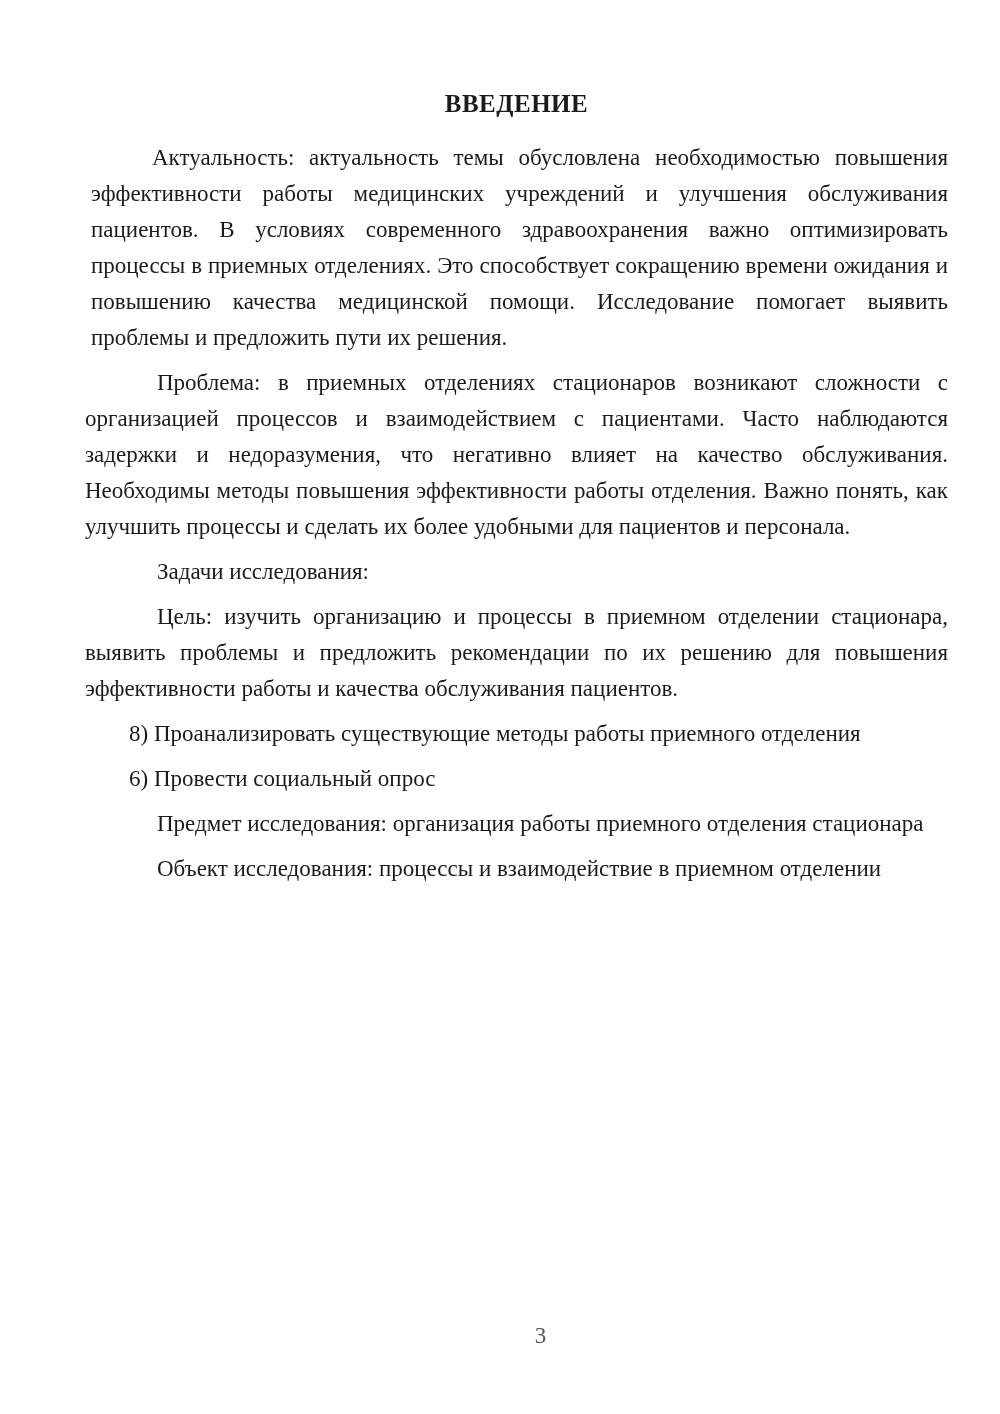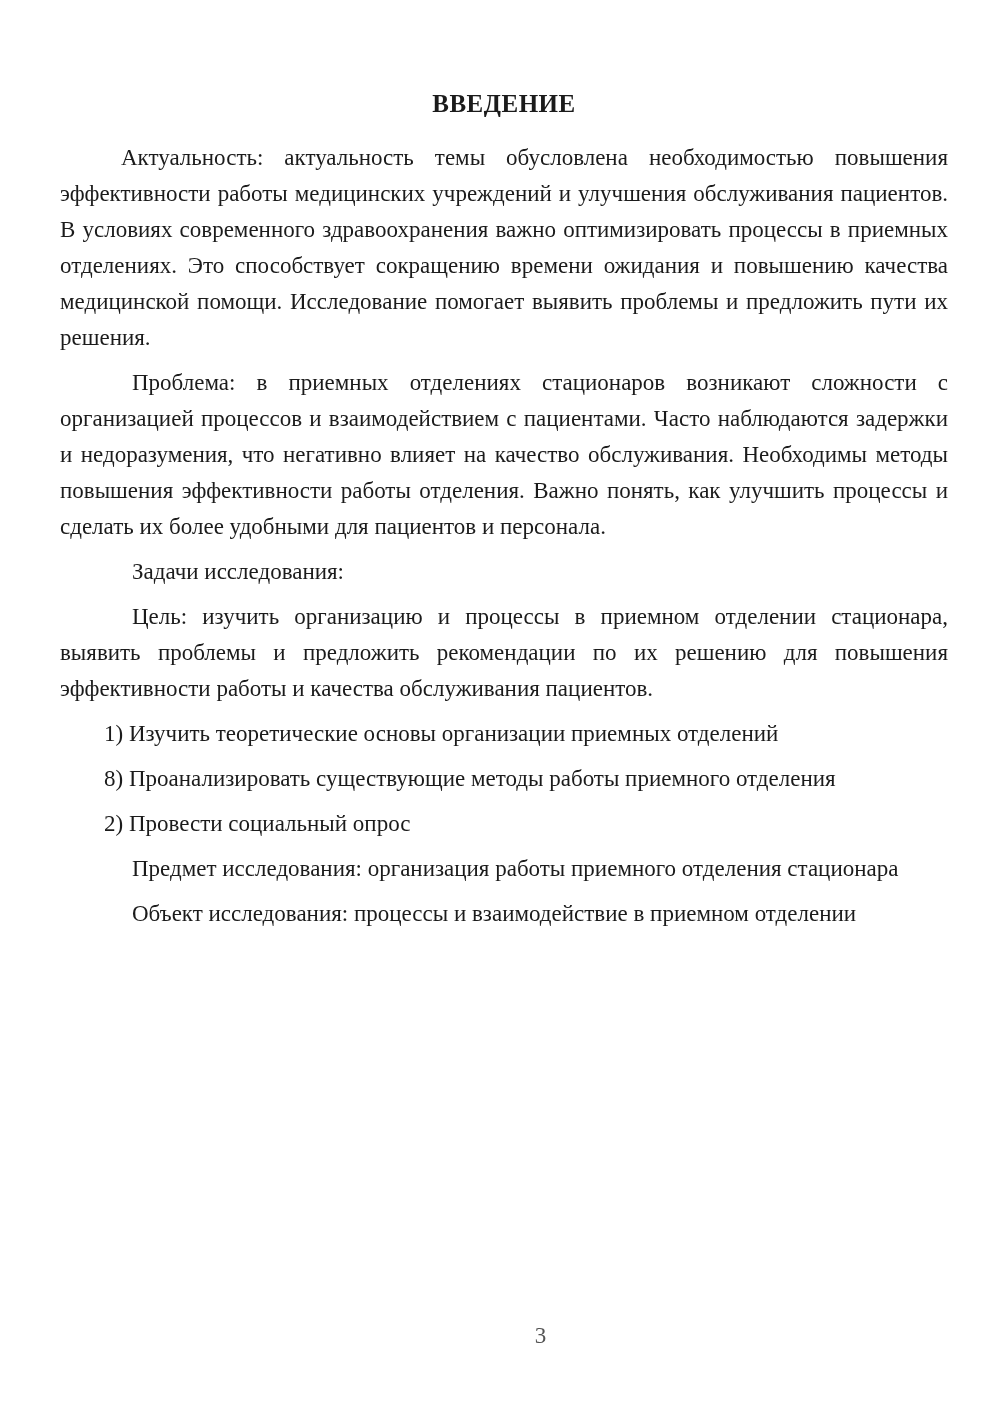--- a/index.html
+++ b/index.html
@@ -7,42 +7,42 @@
     padding: 0;
     background: #ffffff;
   }
   .page {
     position: relative;
     width: 1000px;
     height: 1414px;
     margin: 0 auto;
     background: #ffffff;
     box-sizing: border-box;
-    padding: 86px 52px 0 60px;
+    padding: 86px 52px 0 85px;
     font-family: "Liberation Serif", "DejaVu Serif", serif;
     color: #1b1b1b;
     overflow: hidden;
   }
   .doc-title {
     font-size: 25px;
     font-weight: bold;
     line-height: 36px;
     text-align: center;
     margin: 0 0 18px 0;
     letter-spacing: 0.5px;
   }
   .para {
     font-size: 23px;
     line-height: 36px;
     text-align: justify;
     margin: 0 0 9px 0;
     text-indent: 72px;
   }
   .para.first-para {
-    margin-left: 0;
+    margin-left: 6px;
     text-indent: 61px;
   }
   .list-item {
     font-size: 23px;
     line-height: 36px;
     text-align: justify;
     margin: 0 0 9px 0;
     text-indent: 44px;
   }
   .page-number {
@@ -64,26 +64,25 @@
   <h1 class="doc-title">ВВЕДЕНИЕ</h1>
 
   <p class="para first-para">Актуальность: актуальность темы обусловлена необходимостью повышения эффективности работы медицинских учреждений и улучшения обслуживания пациентов. В условиях современного здравоохранения важно оптимизировать процессы в приемных отделениях. Это способствует сокращению времени ожидания и повышению качества медицинской помощи. Исследование помогает выявить проблемы и предложить пути их решения.</p>
 
   <p class="para">Проблема: в приемных отделениях стационаров возникают сложности с организацией процессов и взаимодействием с пациентами. Часто наблюдаются задержки и недоразумения, что негативно влияет на качество обслуживания. Необходимы методы повышения эффективности работы отделения. Важно понять, как улучшить процессы и сделать их более удобными для пациентов и персонала.</p>
 
   <p class="para">Задачи исследования:</p>
 
   <p class="para">Цель: изучить организацию и процессы в приемном отделении стационара, выявить проблемы и предложить рекомендации по их решению для повышения эффективности работы и качества обслуживания пациентов.</p>
 
-  <p class="list-item">1) Изучить теоретические основы организации приемных отделений</p>
 
   <p class="list-item">8) Проанализировать существующие методы работы приемного отделения</p>
 
 
-  <p class="list-item">2) Провести социальный опрос</p>
+  <p class="list-item">6) Провести социальный опрос</p>
 
 
   <p class="para">Предмет исследования: организация работы приемного отделения стационара</p>
 
   <p class="para">Объект исследования: процессы и взаимодействие в приемном отделении</p>
 
   <div class="page-number">3</div>
 
 </div>
 

